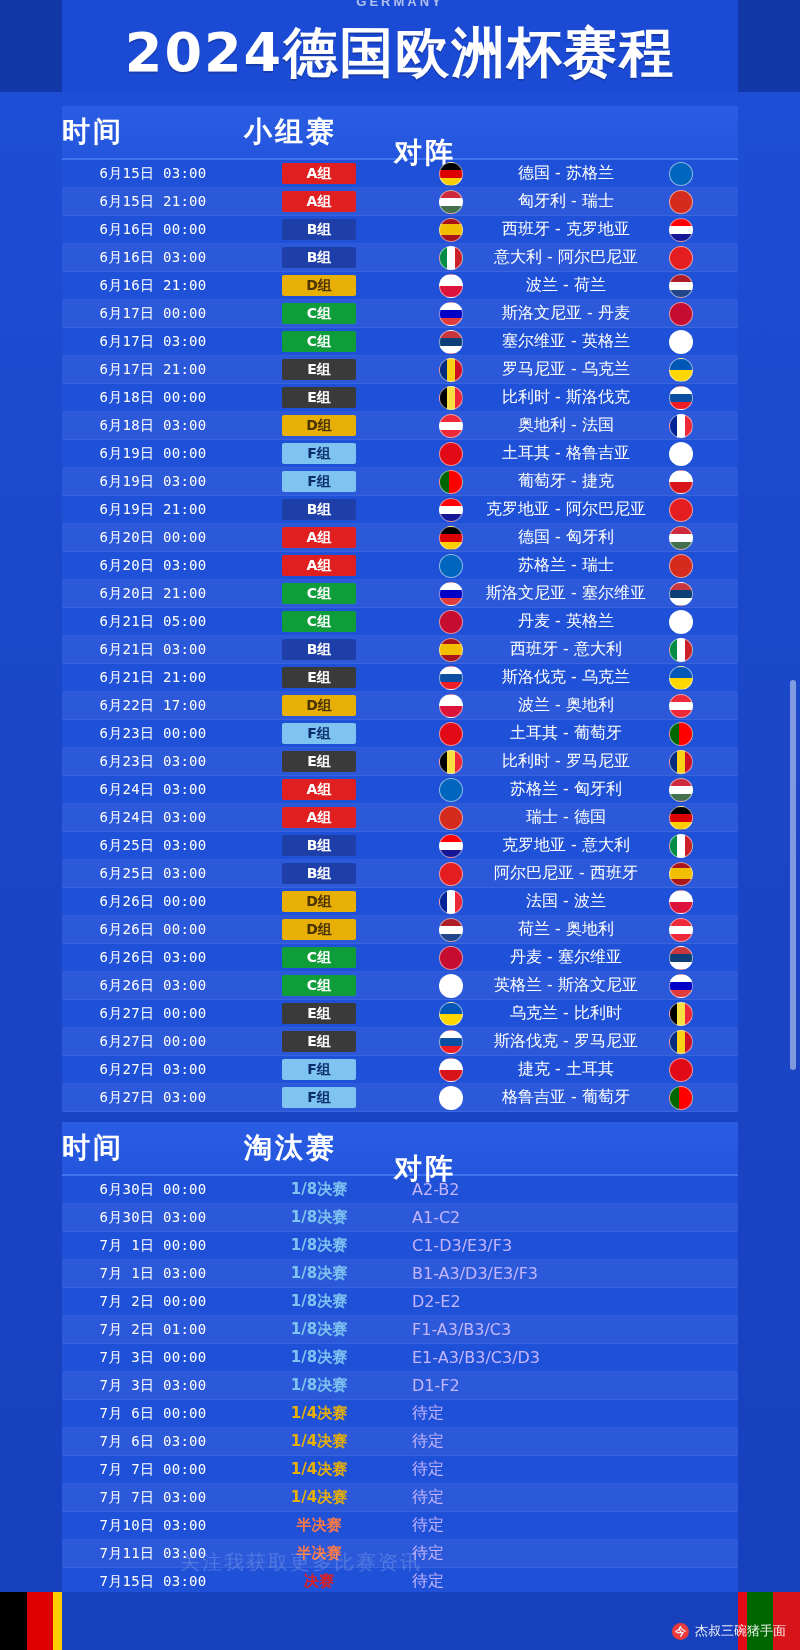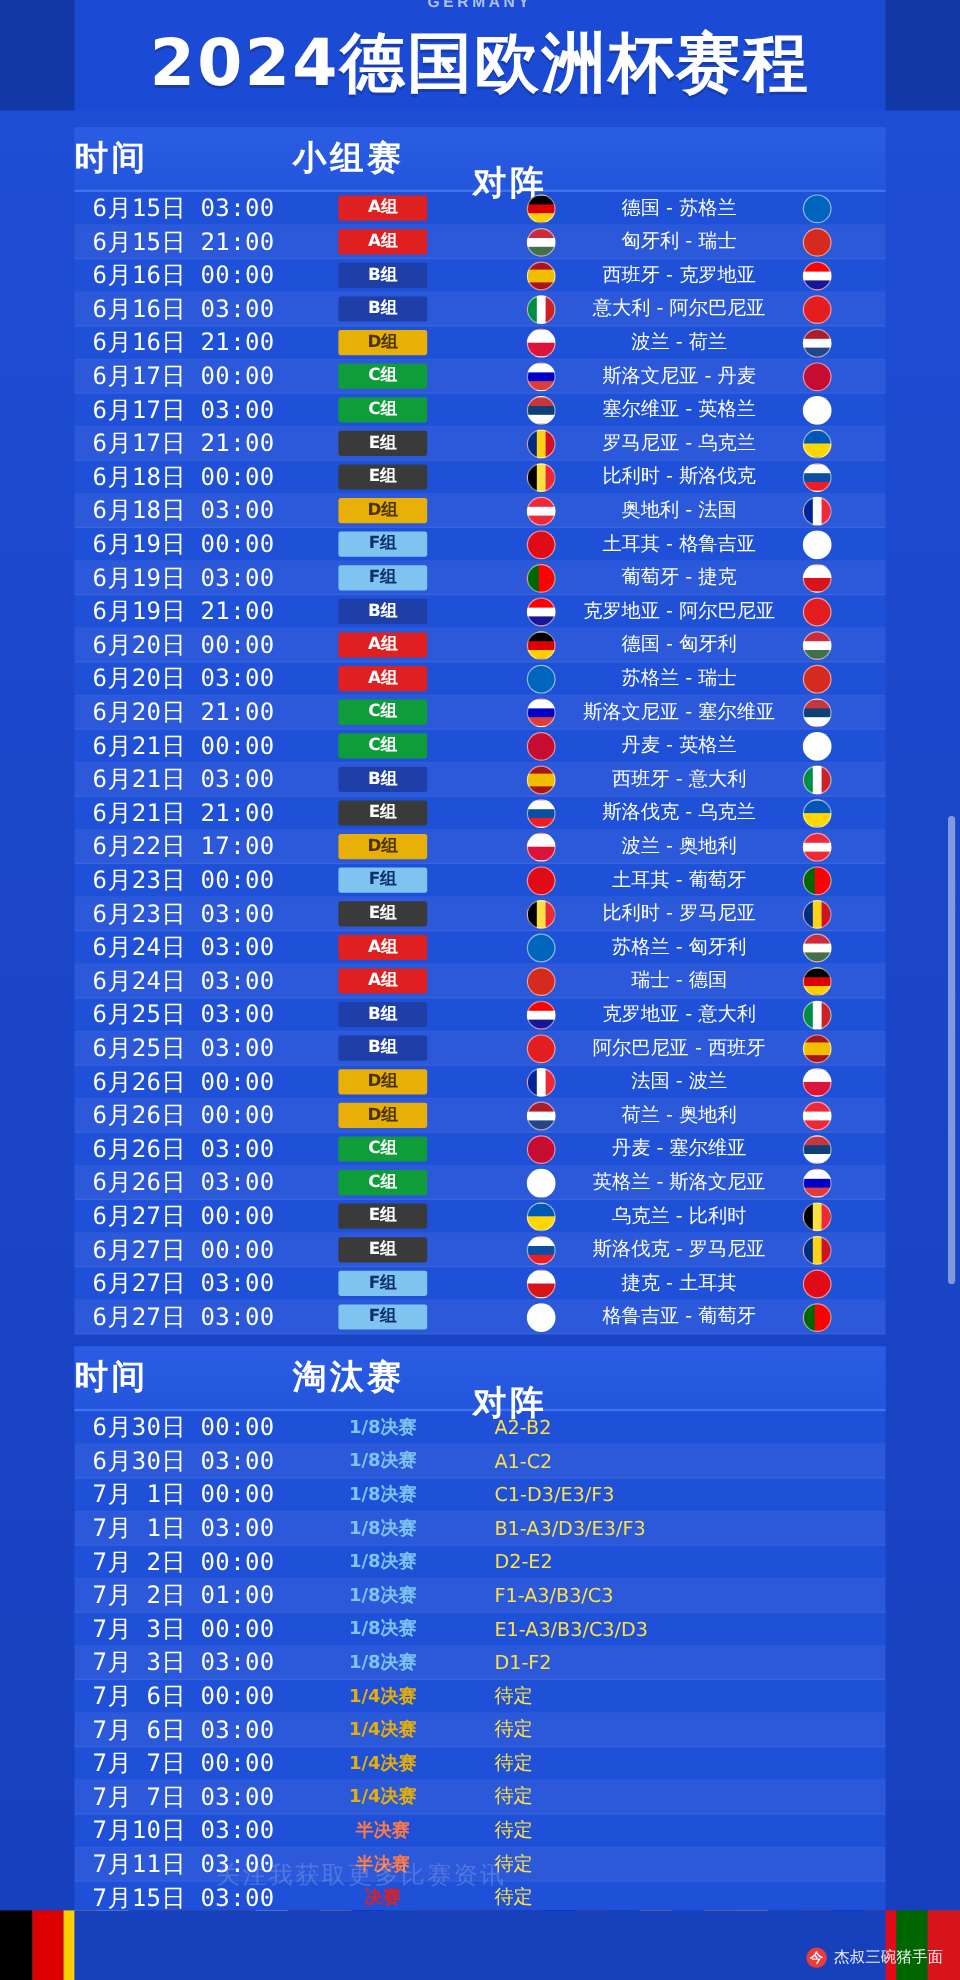--- a/index.html
+++ b/index.html
@@ -91,21 +91,21 @@
     height: 27px;
     border-bottom: 1px solid rgba(255,255,255,.07);
   }
   .row.alt { background: rgba(255,255,255,.055); }
 
   .cell-time {
     width: 182px;
     text-align: center;
     color: #ffffff;
     font-family: "DejaVu Sans Mono", monospace;
-    font-size: 20px;
+    font-size: 14px;
     letter-spacing: .3px;
     white-space: nowrap;
   }
   .cell-group {
     width: 150px;
     display: flex;
     justify-content: center;
     align-items: center;
   }
   .badge {
@@ -158,21 +158,21 @@
   .row-ko.alt { background: rgba(255,255,255,.055); }
   .ko-stage {
     width: 150px;
     text-align: center;
     font-family: "DejaVu Sans", sans-serif;
     font-size: 15px;
     font-weight: bold;
   }
   .ko-pair {
     flex: 1;
-    color: #fde047;
+    color: #c4b5fd;
     font-family: "DejaVu Sans", sans-serif;
     font-size: 16px;
     padding-left: 18px;
   }
 
   
   .footer {
     position: absolute;
     left: 0;
     bottom: 0;
@@ -426,21 +426,21 @@
           <div class="cell-group">
             <span class="badge" style="background: rgb(15, 157, 58);">C组</span>
           </div>
           <div class="cell-match">
             <span class="flag" title="斯洛文尼亚" style="background: linear-gradient(rgb(255, 255, 255) 33%, rgb(0, 0, 198) 33%, rgb(0, 0, 198) 66%, rgb(224, 60, 60) 66%);"></span>
             <span class="team-names">斯洛文尼亚 - 塞尔维亚</span>
             <span class="flag" title="塞尔维亚" style="background: linear-gradient(rgb(198, 54, 60) 33%, rgb(12, 64, 118) 33%, rgb(12, 64, 118) 66%, rgb(255, 255, 255) 66%);"></span>
           </div>
         </div>
         <div class="row">
-          <div class="cell-time">6月21日 00:00</div>
+          <div class="cell-time">6月21日 05:00</div>
           <div class="cell-group">
             <span class="badge" style="background: rgb(15, 157, 58);">C组</span>
           </div>
           <div class="cell-match">
             <span class="flag" title="丹麦" style="background: radial-gradient(circle, rgb(198, 12, 48) 100%);"></span>
             <span class="team-names">丹麦 - 英格兰</span>
             <span class="flag" title="英格兰" style="background: radial-gradient(circle, rgb(255, 255, 255) 100%);"></span>
           </div>
         </div>
         <div class="row alt">

